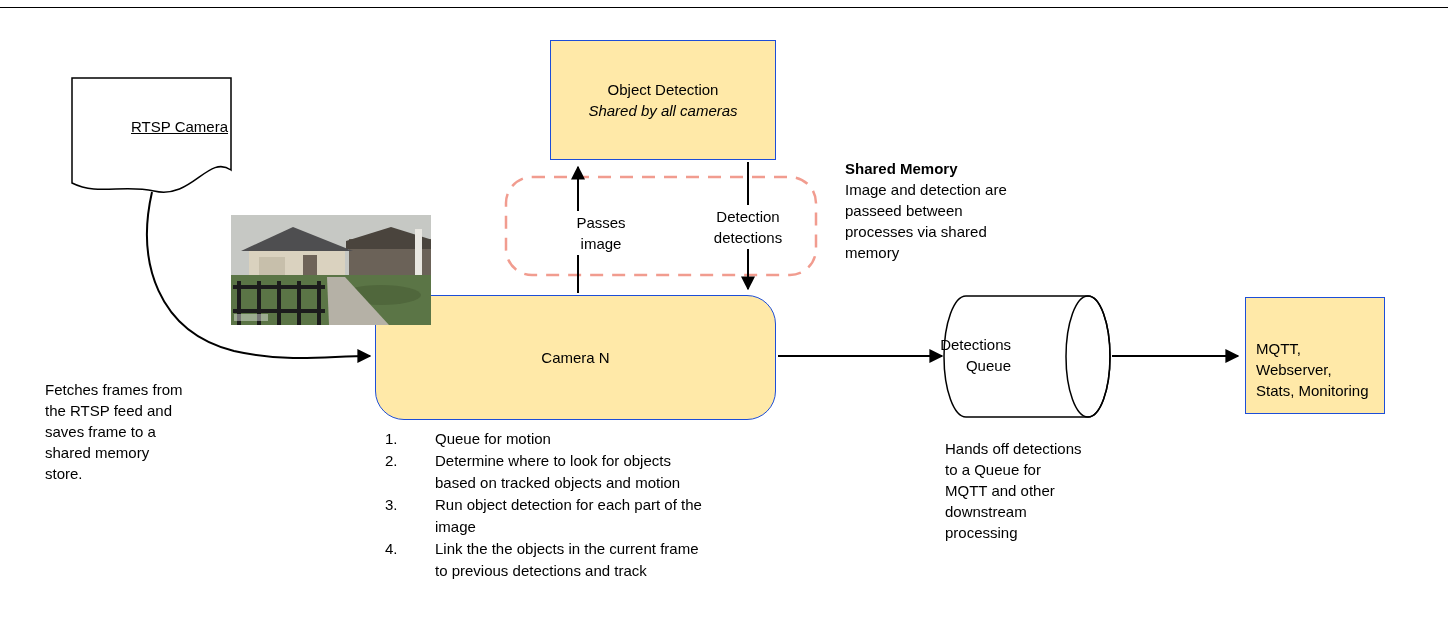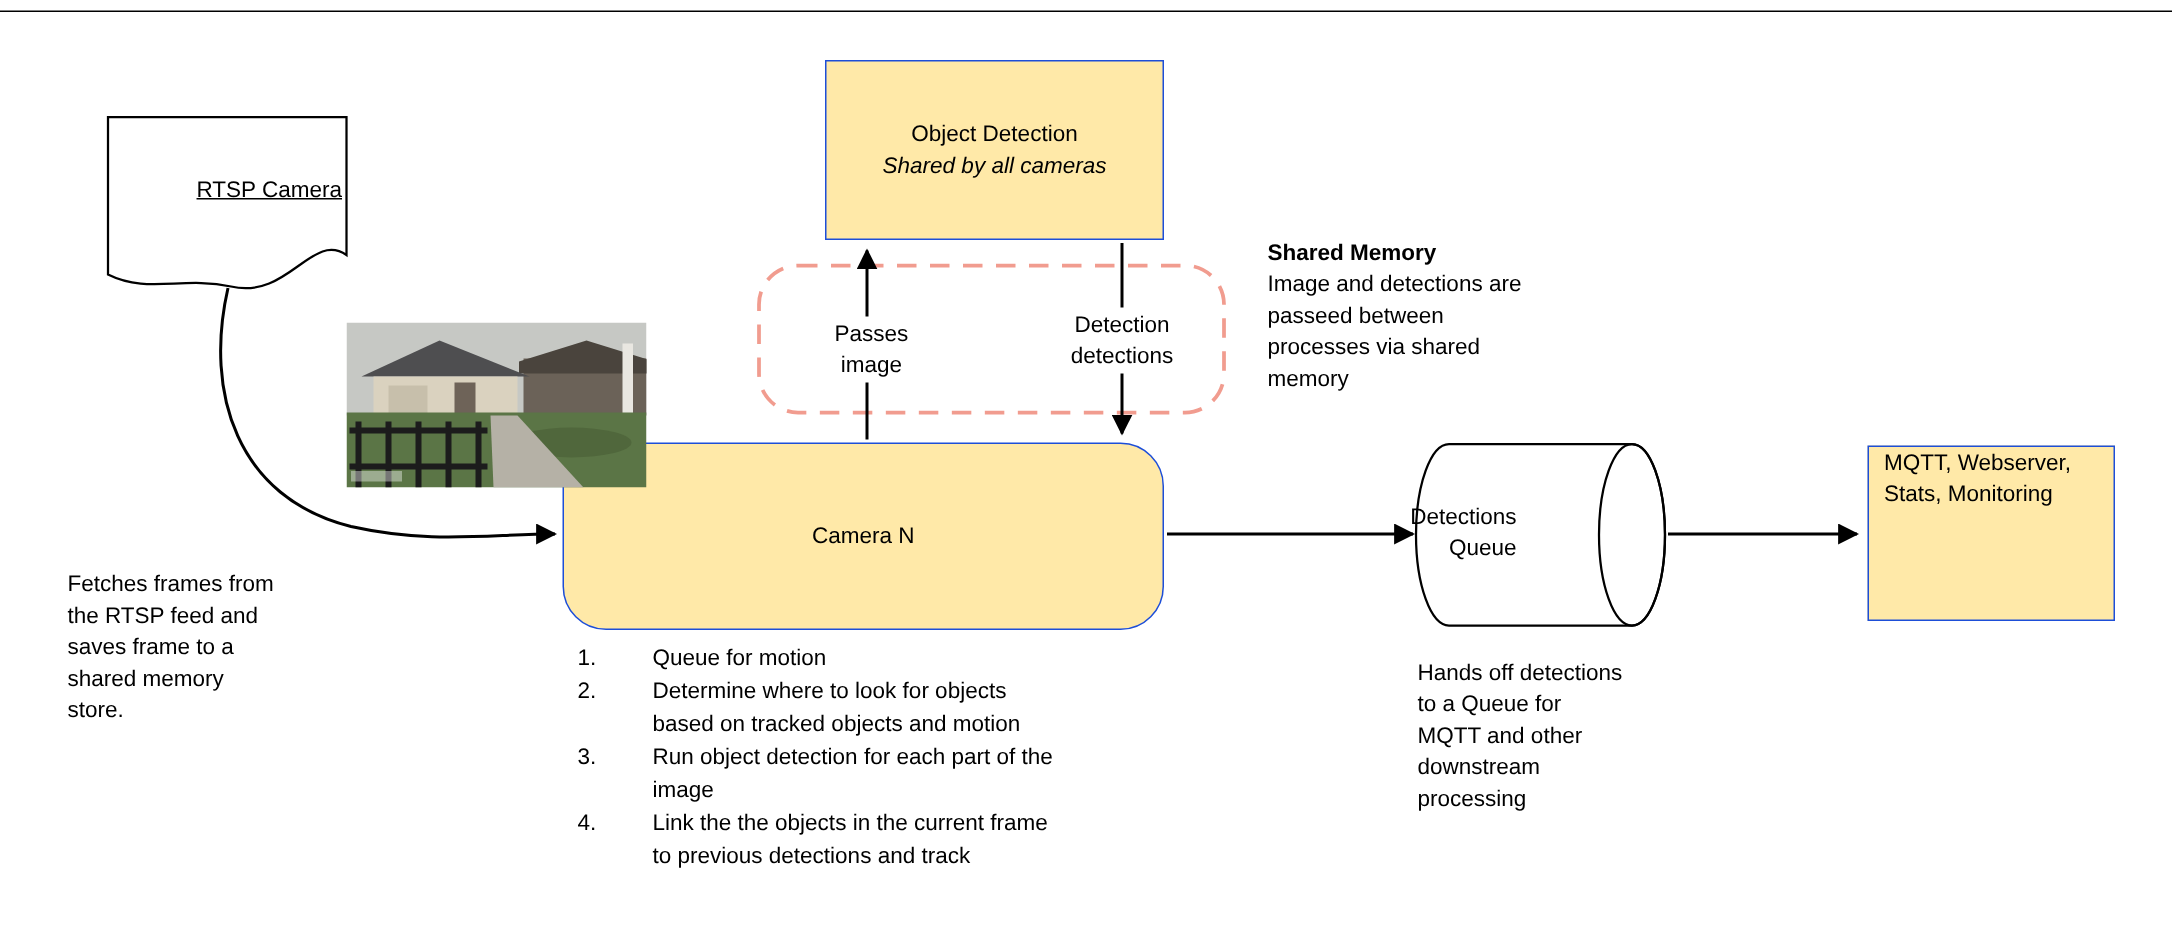--- a/index.html
+++ b/index.html
@@ -32,23 +32,23 @@
     background: #ffffff;
     text-align: center;
     padding: 1px 0;
   }
   .italic { font-style: italic; }
   .bold { font-weight: bold; }
   #top-rule { position: absolute; left: 0; top: 7px; width: 1448px; height: 1px; background: #000; z-index: 2; }
   #snapshot { position: absolute; left: 231px; top: 215px; width: 200px; height: 110px; z-index: 3; }
   #object-detection { left: 550px; top: 40px; width: 226px; height: 120px; }
   #camera-n { left: 375px; top: 295px; width: 401px; height: 125px; }
-  #outputs { left: 1245px; top: 297px; width: 165px; height: 117px; align-items: flex-start; text-align: left; padding: 0 10px; justify-content: flex-start; }
+  #outputs { left: 1245px; top: 297px; width: 140px; height: 117px; align-items: flex-start; text-align: left; padding: 12px 10px; justify-content: flex-end; }
   #rtsp-label { left: 76px; top: 116px; width: 152px; text-align: right; text-decoration: underline; }
-  #passes-label { left: 548px; top: 211px; width: 66px; }
+  #passes-label { left: 568px; top: 211px; width: 66px; }
   #retrieves-label { left: 705px; top: 205px; width: 86px; }
   #shared-memory-note { left: 845px; top: 158px; width: 212px; }
   #fetches-note { left: 45px; top: 343px; width: 190px; margin-top: 36px; }
   #queue-label { left: 919px; top: 334px; width: 92px; text-align: right; z-index: 3; }
   #queue-note { left: 945px; top: 438px; width: 185px; }
   #steps { position: absolute; left: 385px; top: 428px; width: 390px; z-index: 2; line-height: 22px; }
   .step { display: flex; }
   .step .num { flex: 0 0 50px; }
   .step .txt { width: 330px; }
 </style>
@@ -123,21 +123,21 @@
 
 <div id="outputs" class="node" style="background-color: rgb(255, 233, 168);">
   <span>MQTT, Webserver, Stats, Monitoring</span>
 </div>
 
 <div id="passes-label" class="arrow-label">Passes image</div>
 <div id="retrieves-label" class="arrow-label">Detection detections</div>
 
 <div id="shared-memory-note" class="label">
   <div class="bold">Shared Memory</div>
-  <div class="pre">Image and detections are
+  <div class="pre">Image and detection are
 passeed between
 processes via shared
 memory</div>
 </div>
 
 <div id="fetches-note" class="label pre">Fetches frames from
 the RTSP feed and
 saves frame to a
 shared memory
 store.</div>

